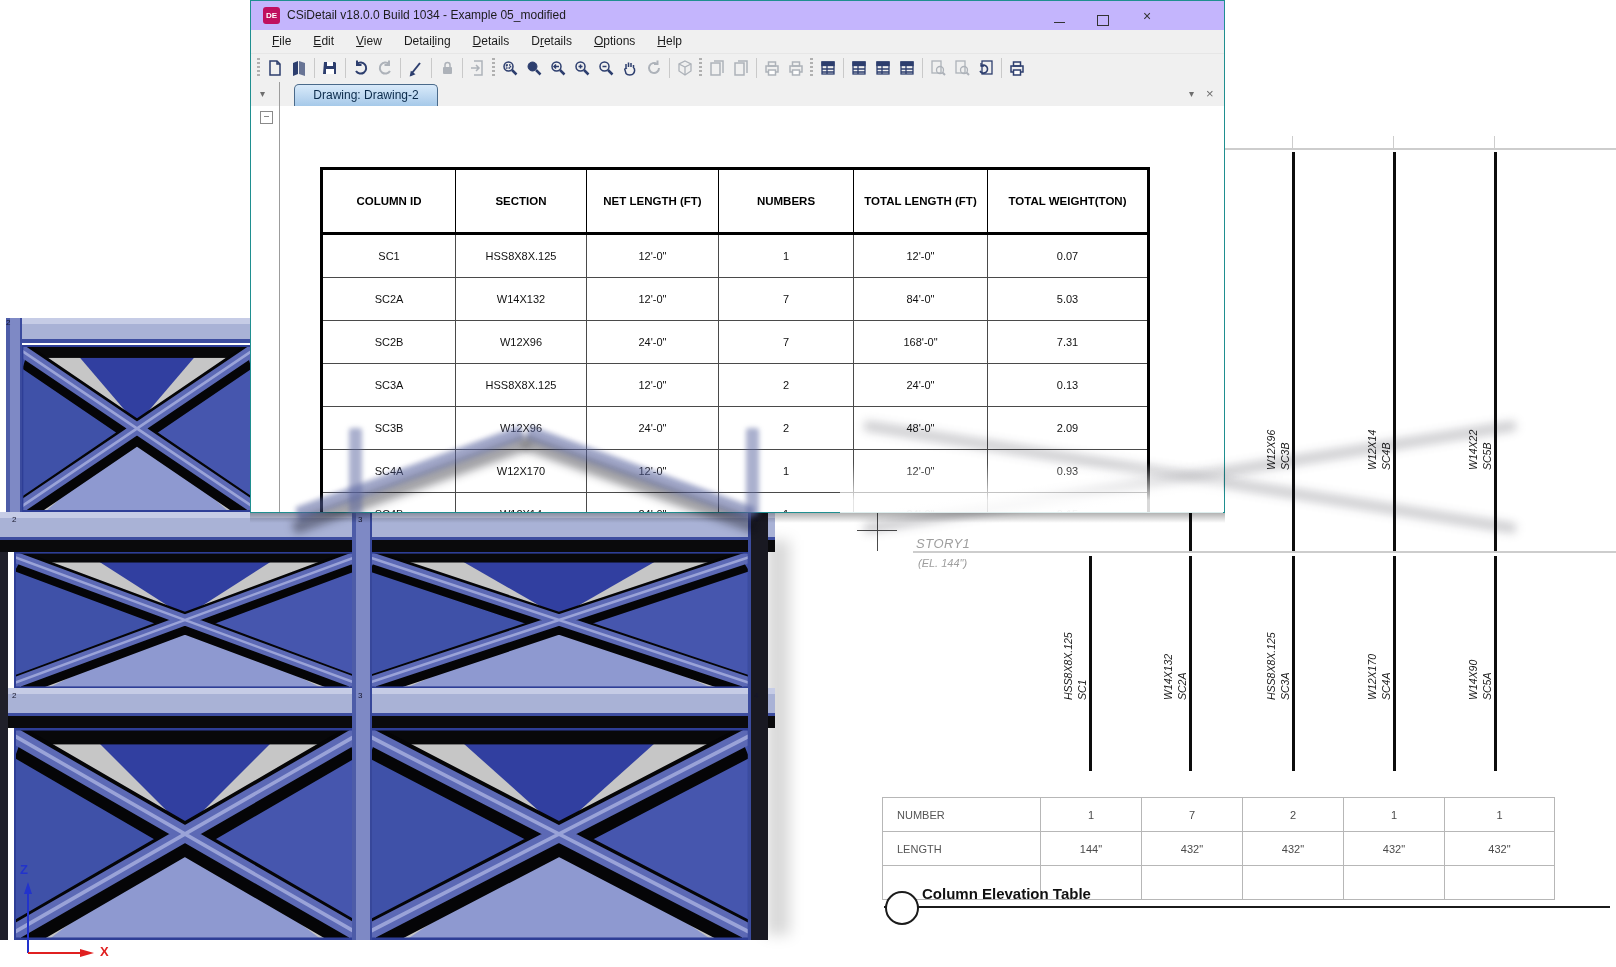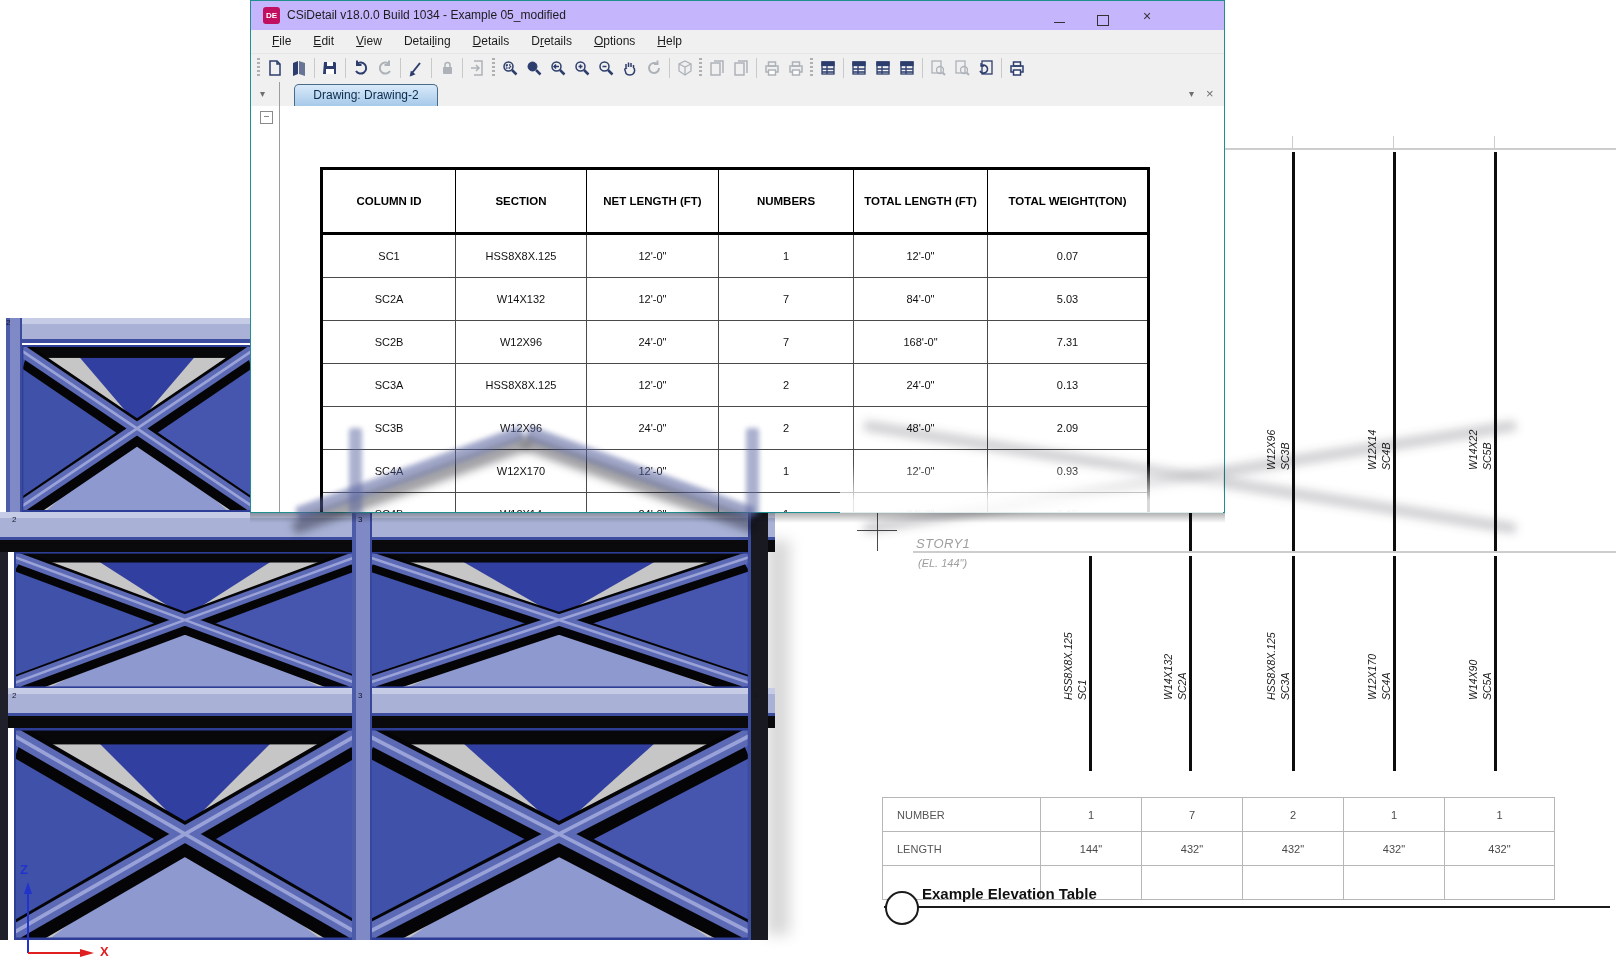--- a/index.html
+++ b/index.html
@@ -151,21 +151,21 @@
             <td></td>
             <td></td>
             <td></td>
             <td></td>
           </tr>
     </tbody>
       </table>
 
     <div class="dwg-line" style="left:884px;top:906px;width:726px;"></div>
     <div class="dwg-circle" style="left:885px;top:891px;"></div>
-    <div class="dwg-title" style="left:922px;top:885px;">Example Elevation Table</div>
+    <div class="dwg-title" style="left:922px;top:885px;">Column Elevation Table</div>
   </div>
 
   <div class="abs" style="left:766px;top:540px;width:24px;height:395px;background:rgba(0,0,0,.15);filter:blur(7px);z-index:4;"></div>
 
   <div class="abs" style="left:0;top:315px;width:790px;height:652px;z-index:5;">
     <svg width="775" height="632" viewBox="0 0 775 632">
       <defs>
         <g id="bayg">
           <rect x="0" y="0" width="342" height="168" fill="#c6c6c6"></rect>
           <polygon points="70,0 171,80 272,0" fill="#313fa0"></polygon>

